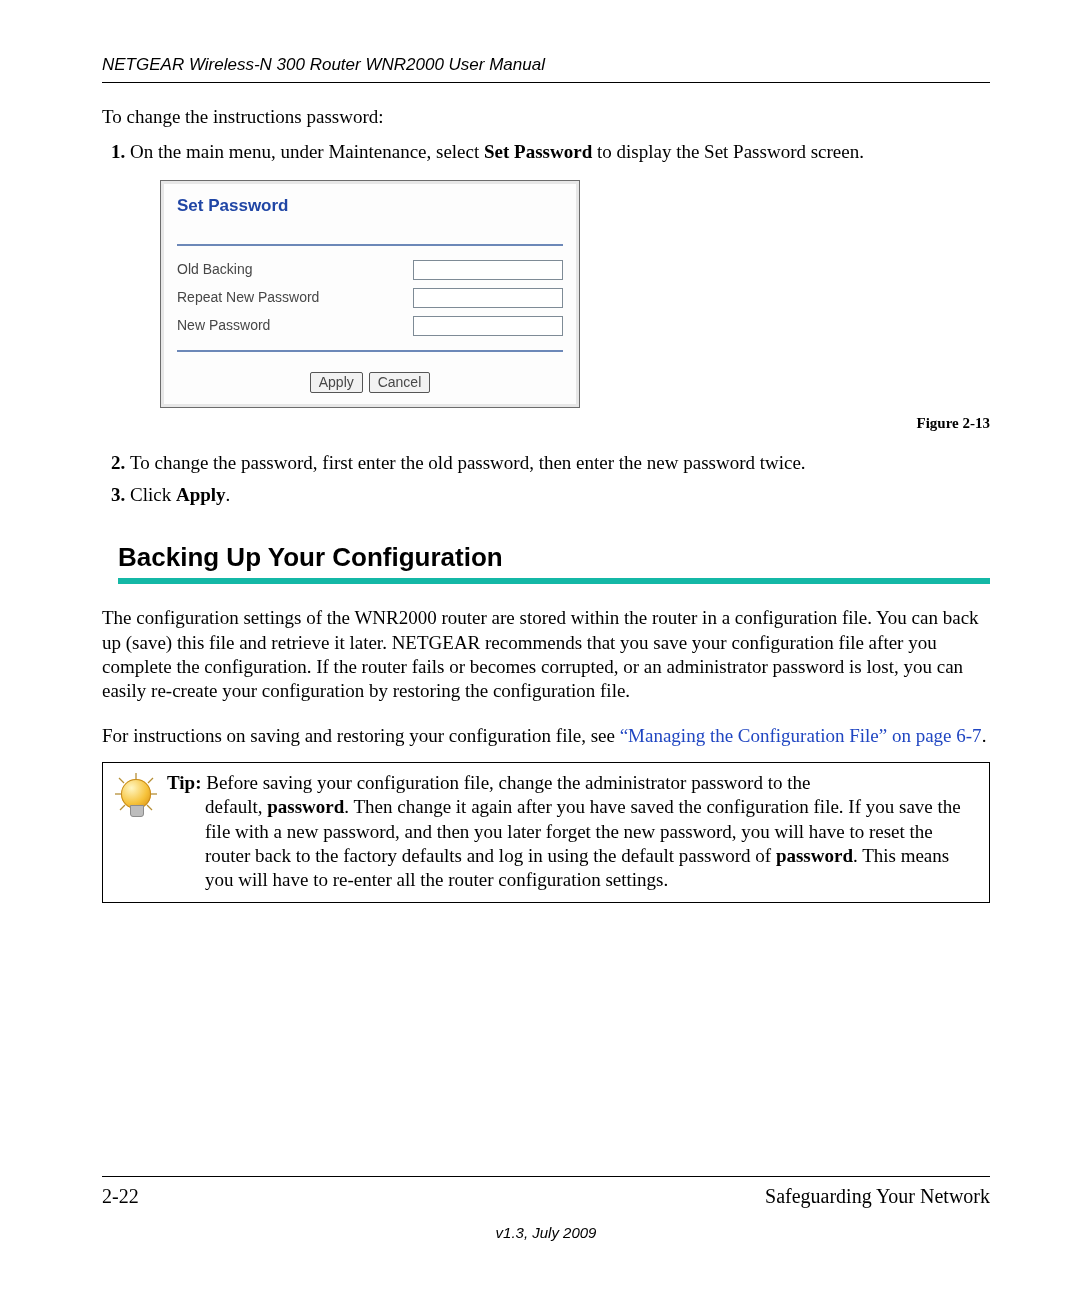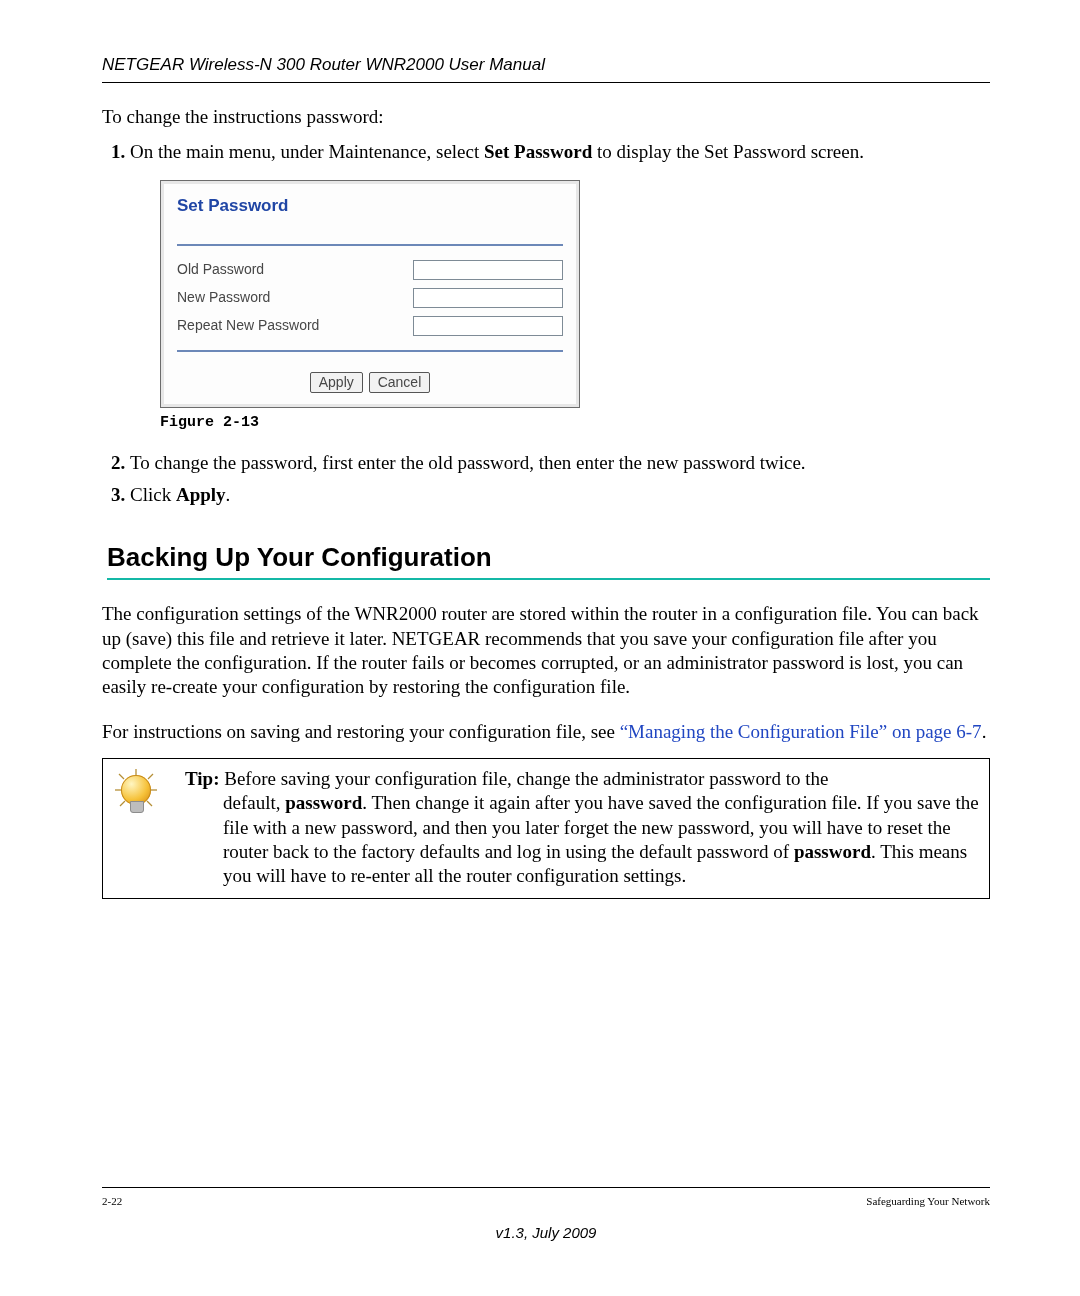--- a/index.html
+++ b/index.html
@@ -74,43 +74,44 @@
     border: 1px solid #555;
     background: #f2f2f2;
     font-family: Arial, Helvetica, sans-serif;
     font-size: 14px;
     padding: 1px 8px;
     margin: 0 1px;
     border-radius: 2px;
     cursor: pointer;
   }
   .figcap {
-    font-family: Liberation Mono, monospace;
+    font-family: Liberation Serif, serif;
     font-weight: bold;
     font-size: 15px;
     margin: 2px 0 18px 30px;
+    text-align: right;
   }
   h2.section {
     font-family: Arial, Helvetica, sans-serif;
     font-size: 26px;
     font-weight: bold;
-    margin: 34px 0 0 5px;
+    margin: 34px 0 0 16px;
     padding-bottom: 4px;
-    border-bottom: 2px solid #14b8a6;
+    border-bottom: 6px solid #14b8a6;
   }
   .para { margin: 22px 0 12px 0; line-height: 1.28; }
   .link { color: #2046c2; }
   
   .tipbox {
     border: 1.5px solid #000;
     margin: 14px 0 0 0;
     padding: 8px 10px 10px 10px;
     display: flex;
     align-items: flex-start;
-    gap: 26px;
+    gap: 8px;
   }
   .tip-icon {
     width: 46px; height: 54px;
     flex: 0 0 46px;
     position: relative;
   }
   .bulb {
     position: absolute;
     top: 8px; left: 8px;
     width: 30px; height: 30px;
@@ -132,21 +133,21 @@
   
   .footer {
     position: absolute;
     left: 102px; right: 90px;
     bottom: 54px;
   }
   .foot-rule { border-top: 1.2px solid #000; margin-bottom: 6px; }
   .foot-row {
     display: flex;
     justify-content: space-between;
-    font-size: 11px;
+    font-size: 20px;
     font-family: "Times New Roman", Times, serif;
   }
   .foot-ver {
     text-align: center;
     font-style: italic;
     font-family: Arial, Helvetica, sans-serif;
     font-size: 15px;
     margin-top: 14px;
   }
 </style>
@@ -161,29 +162,29 @@
   <li>
     <span>On the main menu, under Maintenance, select </span><span class="bold">Set Password</span><span> to display the Set Password screen.</span>
 
     <div class="figwrap">
       <div class="screenshot">
         <div class="sp-title">Set Password</div>
         <hr class="sp-hr">
         <table class="sp-table">
           <tbody>
               <tr>
-            <td>Old Password</td>
+            <td>Old Backing</td>
+            <td style="text-align:right"><span class="sp-input"></span></td>
+          </tr>
+          <tr>
+            <td>Repeat New Password</td>
             <td style="text-align:right"><span class="sp-input"></span></td>
           </tr>
           <tr>
             <td>New Password</td>
-            <td style="text-align:right"><span class="sp-input"></span></td>
-          </tr>
-          <tr>
-            <td>Repeat New Password</td>
             <td style="text-align:right"><span class="sp-input"></span></td>
           </tr>
         </tbody>
           </table>
         <hr class="sp-hr" style="margin-top:10px">
         <div class="sp-btnrow">
           <span class="sp-btn">Apply</span>
           <span class="sp-btn">Cancel</span>
         </div>
       </div>

